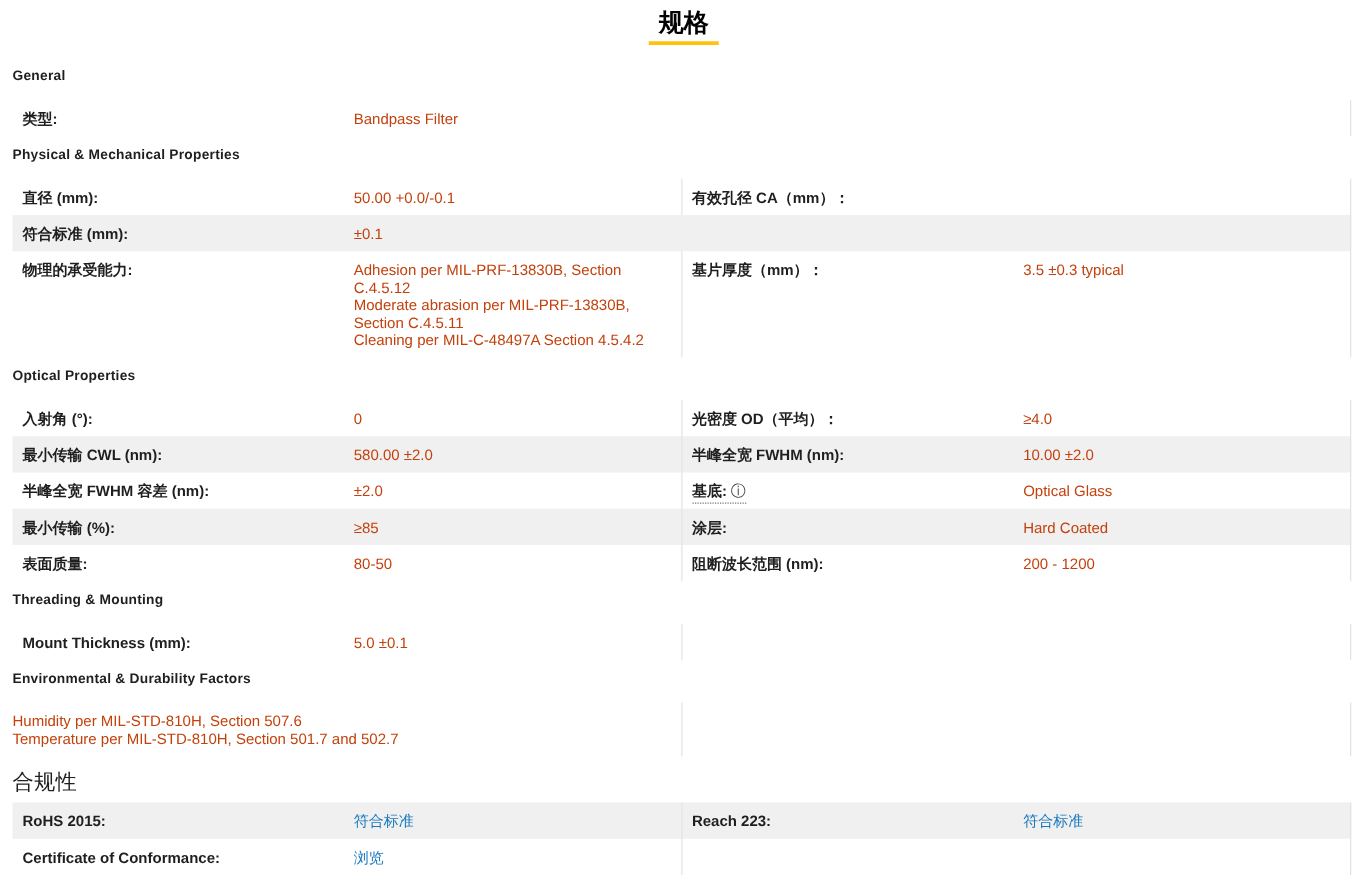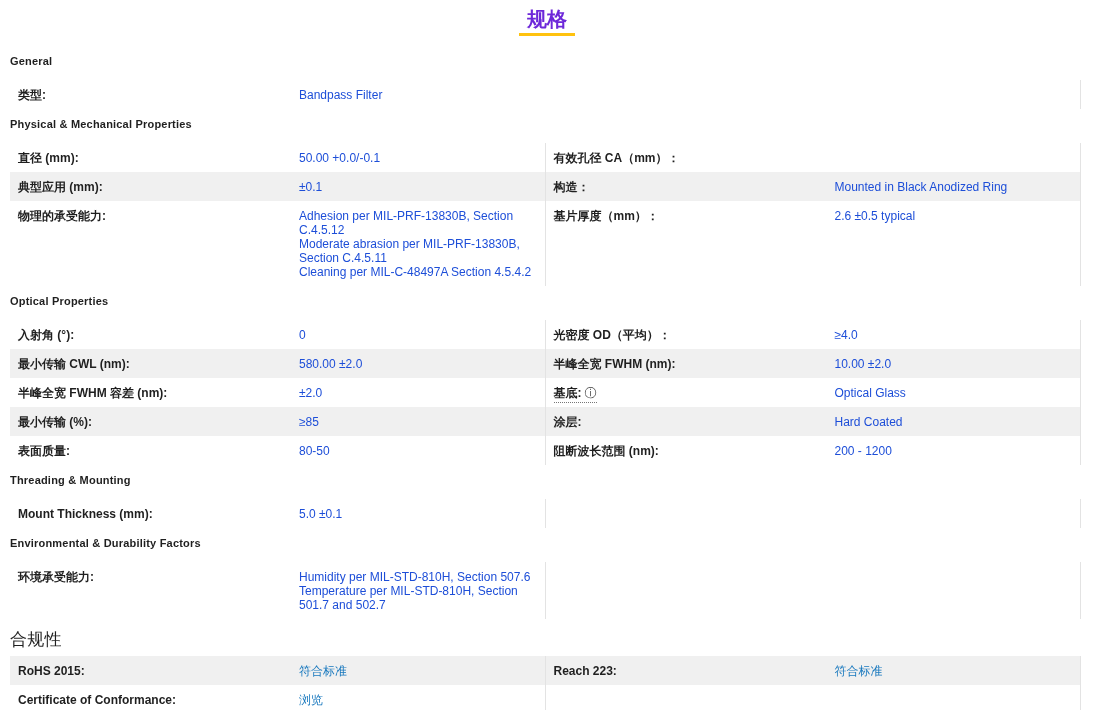--- a/index.html
+++ b/index.html
@@ -12,40 +12,40 @@
   *{box-sizing:border-box;}
   html,body{margin:0;padding:0;}
   body{
     width:1094px;height:710px;overflow:hidden;
     background:#ffffff;color:var(--text);
     font-family:"Liberation Sans",sans-serif;font-size:12px;line-height:14px;
   }
   .title-wrap{padding-top:8px;}
   .page-title{
     margin:0;text-align:center;font-size:20px;line-height:22px;
-    font-weight:700;color:#6d28d9;
+    font-weight:700;color:#000000;
   }
   .title-underline{width:56px;height:3px;background:var(--accent);margin:3px auto 0;}
   .section-heading{
     margin:7px 13px 10px 10px;font-size:11px;line-height:17px;
     font-weight:700;color:#1f1f1f;letter-spacing:.2px;
   }
   .section-heading.first{margin-top:17px;}
   .section-heading.cjk{font-size:17px;font-weight:400;margin-top:12px;margin-bottom:8px;}
   .spec-table{margin:0 13px 0 10px;}
   .spec-row{display:flex;min-height:29px;}
   .spec-table.alt-even .spec-row:nth-child(even){background:var(--shaded);}
   .spec-table.alt-odd .spec-row:nth-child(odd){background:var(--shaded);}
-  .spec-cell{flex:1 1 50%;display:flex;border-right:1px solid var(--divider);gap:16px;}
+  .spec-cell{flex:1 1 50%;display:flex;border-right:1px solid var(--divider);}
   .spec-label{
     flex:0 0 273px;width:273px;padding:8px 8px 7px 8px;
     font-weight:700;color:#1f1f1f;
   }
   .spec-value{
-    flex:1 1 auto;padding:8px 8px 7px 0;white-space:pre-line;color:#1d4ed8;
+    flex:1 1 auto;padding:8px 8px 7px 0;white-space:pre-line;color:#c2410c;
   }
   a.spec-value{color:var(--link);text-decoration:none;cursor:pointer;}
   .tooltip-underline{border-bottom:1px dotted #777;padding-bottom:2px;}
   .info-icon{color:#444;margin-left:3px;font-weight:400;cursor:pointer;}
 </style>
 </head>
 <body>
 
 <div class="title-wrap">
   <h1 class="page-title">规格</h1>
@@ -68,38 +68,34 @@
     <div class="spec-cell">
       <div class="spec-label">直径 (mm):</div>
       <div class="spec-value">50.00 +0.0/-0.1</div>
     </div>
     <div class="spec-cell">
       <div class="spec-label">有效孔径 CA（mm）：</div>
     </div>
   </div>
   <div class="spec-row">
     <div class="spec-cell">
-      <div class="spec-label">典型应用 (mm):</div>
+      <div class="spec-label">符合标准 (mm):</div>
       <div class="spec-value">±0.1</div>
-    </div>
-    <div class="spec-cell">
-      <div class="spec-label">构造：</div>
-      <div class="spec-value">Mounted in Black Anodized Ring</div>
     </div>
   </div>
   <div class="spec-row">
     <div class="spec-cell">
       <div class="spec-label">物理的承受能力:</div>
       <div class="spec-value">Adhesion per MIL-PRF-13830B, Section C.4.5.12
 Moderate abrasion per MIL-PRF-13830B, Section C.4.5.11
 Cleaning per MIL-C-48497A Section 4.5.4.2</div>
     </div>
     <div class="spec-cell">
       <div class="spec-label">基片厚度（mm）：</div>
-      <div class="spec-value">2.6 ±0.5 typical</div>
+      <div class="spec-value">3.5 ±0.3 typical</div>
     </div>
   </div>
 </div>
 
 <h2 class="section-heading">Optical Properties</h2>
 <div class="spec-table alt-even">
   <div class="spec-row">
     <div class="spec-cell">
       <div class="spec-label">入射角 (°):</div>
       <div class="spec-value">0</div>
@@ -161,21 +157,20 @@
       <div class="spec-value">5.0 ±0.1</div>
     </div>
     <div class="spec-cell"></div>
   </div>
 </div>
 
 <h2 class="section-heading">Environmental &amp; Durability Factors</h2>
 <div class="spec-table alt-even">
   <div class="spec-row">
     <div class="spec-cell">
-      <div class="spec-label">环境承受能力:</div>
       <div class="spec-value">Humidity per MIL-STD-810H, Section 507.6
 Temperature per MIL-STD-810H, Section 501.7 and 502.7</div>
     </div>
     <div class="spec-cell"></div>
   </div>
 </div>
 
 <h2 class="section-heading cjk">合规性</h2>
 <div class="spec-table alt-odd">
   <div class="spec-row">

